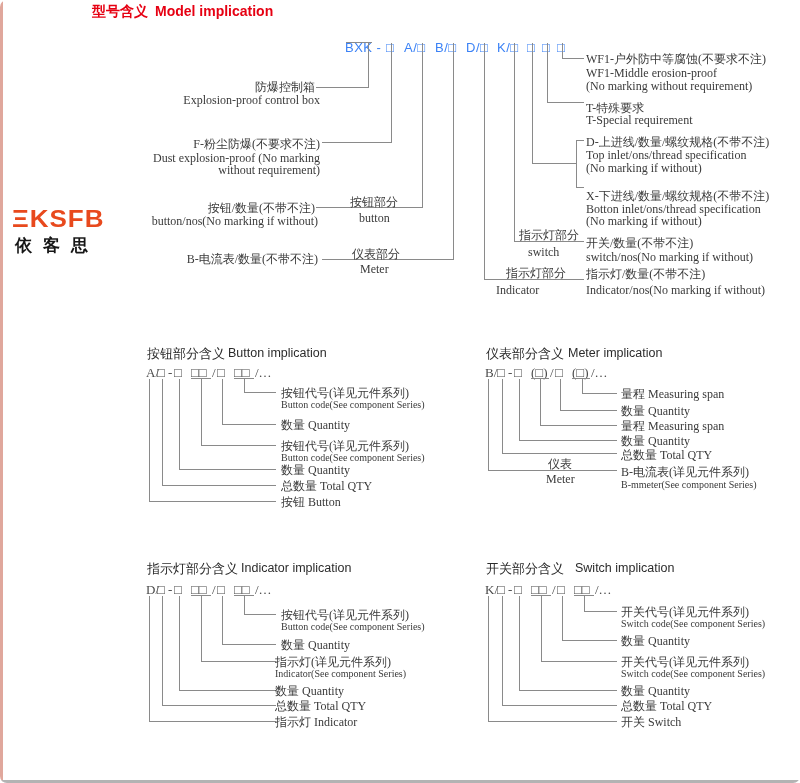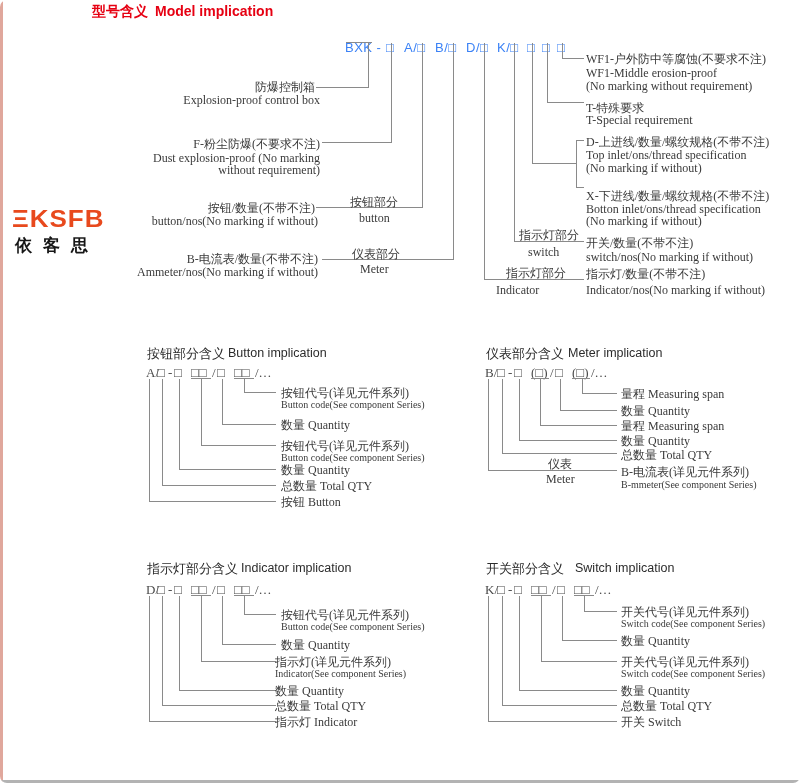--- a/index.html
+++ b/index.html
@@ -72,21 +72,20 @@
   <span class="t en ra" style="left:120px;top:93px;width:200px;">Explosion-proof control box</span>
   <span class="t zh ra" style="left:155px;top:79px;width:160px;">防爆控制箱</span>
   <span class="t zh ra" style="left:140px;top:136px;width:180px;">F-粉尘防爆(不要求不注)</span>
   <span class="t en ra" style="left:120px;top:151px;width:200px;">Dust explosion-proof (No marking</span>
   <span class="t en ra" style="left:120px;top:163px;width:200px;">without requirement)</span>
   <span class="t en ra" style="left:120px;top:214px;width:198px;">button/nos(No marking if without)</span>
   <span class="t zh ra" style="left:155px;top:200px;width:160px;">按钮/数量(不带不注)</span>
   <span class="t zh" style="left:350px;top:194px;">按钮部分</span>
   <span class="t en" style="left:359px;top:211px;">button</span>
   <span class="t zh ra" style="left:140px;top:251px;width:178px;">B-电流表/数量(不带不注)</span>
-  <span class="t en ra" style="left:120px;top:265px;width:198px;">Ammeter/nos(No marking if without)</span>
   <span class="t zh" style="left:352px;top:246px;">仪表部分</span>
   <span class="t en" style="left:360px;top:262px;">Meter</span>
 
   <span class="t zh" style="left:586px;top:51px;">WF1-户外防中等腐蚀(不要求不注)</span>
   <span class="t en" style="left:586px;top:66px;">WF1-Middle erosion-proof</span>
   <span class="t en" style="left:586px;top:79px;">(No marking without requirement)</span>
   <span class="t zh" style="left:586px;top:100px;">T-特殊要求</span>
   <span class="t en" style="left:586px;top:113px;">T-Special requirement</span>
   <span class="t zh" style="left:586px;top:134px;">D-上进线/数量/螺纹规格(不带不注)</span>
   <span class="t en" style="left:586px;top:148px;">Top inlet/ons/thread specification</span>

